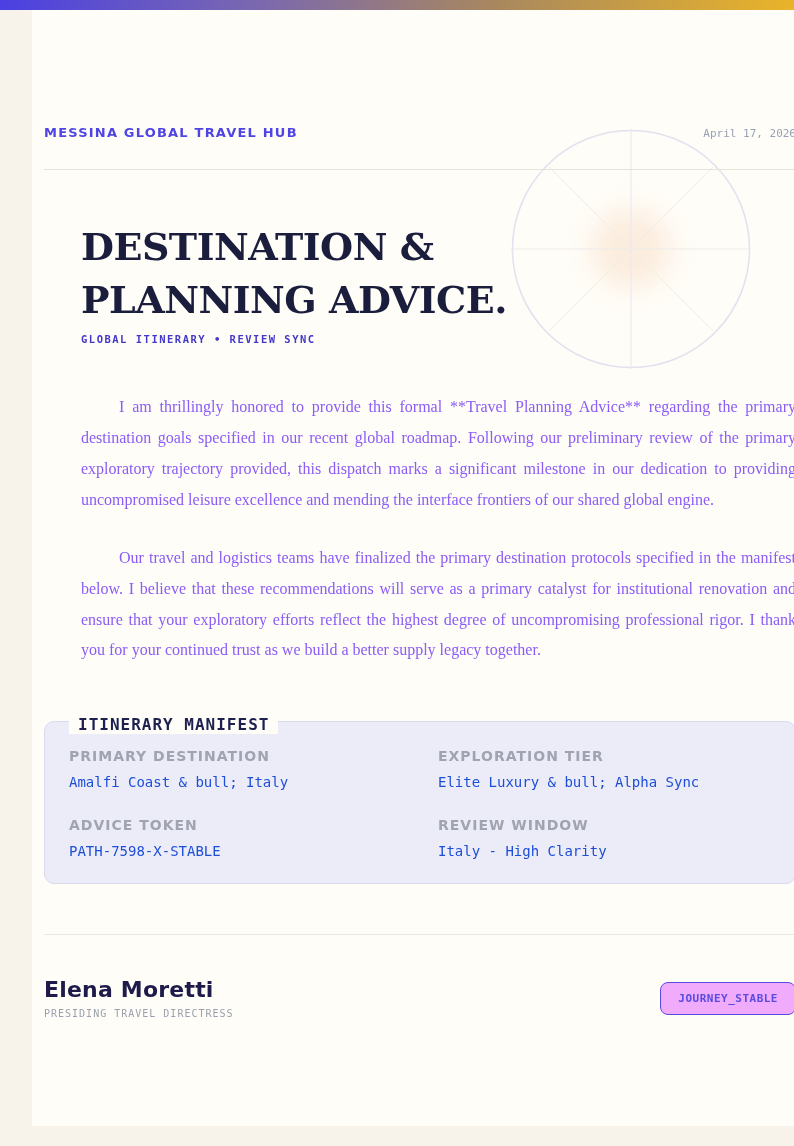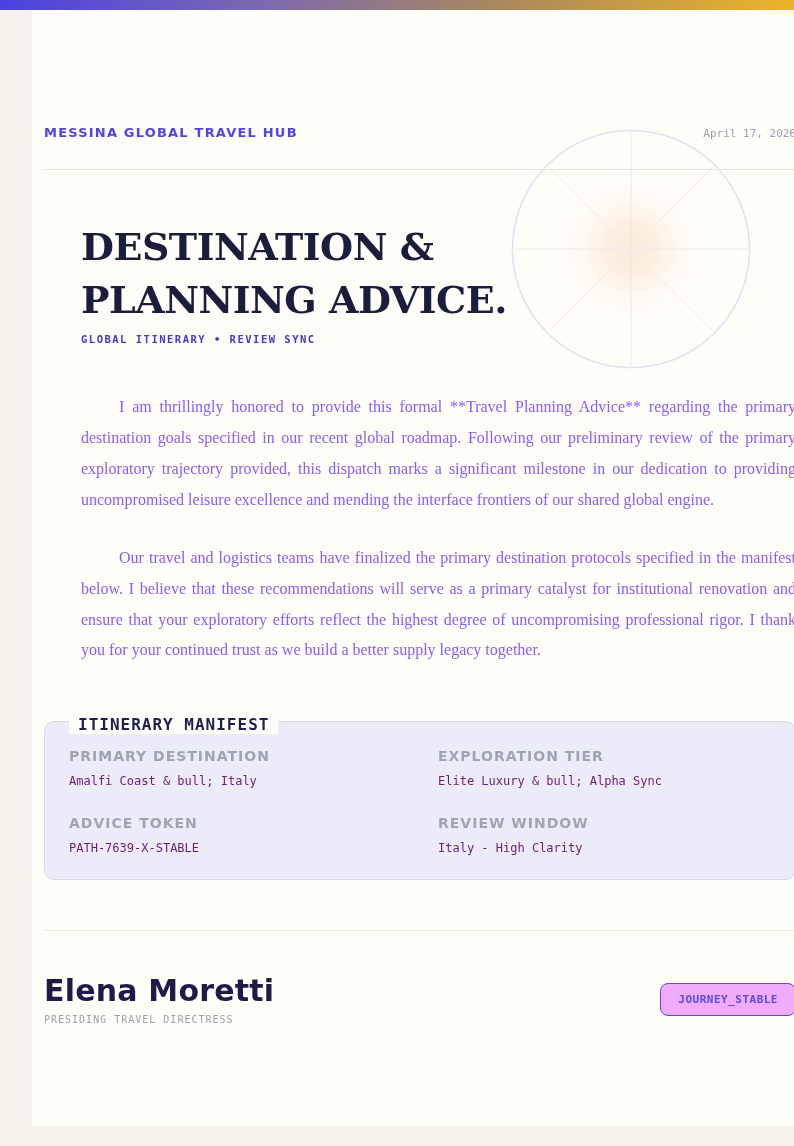--- a/index.html
+++ b/index.html
@@ -116,34 +116,34 @@
   }
   .field-label {
     font-size: 14px;
     font-weight: bold;
     letter-spacing: 1px;
     color: #a0a4b0;
     margin-bottom: 10px;
   }
   .field-value {
     font-family: "DejaVu Sans Mono", monospace;
-    font-size: 12px;
-    color: #701a75;
+    font-size: 14px;
+    color: #1d4ed8;
   }
 
   .divider-2 { margin-top: 50px; border-bottom: 1px solid #ece6dc; }
 
   .footer-row {
     margin-top: 42px;
     display: flex;
     justify-content: space-between;
     align-items: center;
   }
   .sig-name {
-    font-size: 30px;
+    font-size: 22px;
     font-weight: bold;
     letter-spacing: 0.2px;
     color: #1e1b4b;
   }
   .sig-role {
     margin-top: 6px;
     font-family: "DejaVu Sans Mono", monospace;
     font-size: 10px;
     letter-spacing: 1px;
     color: #9aa0ad;
@@ -208,21 +208,21 @@
           <div class="field">
             <div class="field-label">PRIMARY DESTINATION</div>
             <div class="field-value">Amalfi Coast &amp; bull; Italy</div>
           </div>
           <div class="field">
             <div class="field-label">EXPLORATION TIER</div>
             <div class="field-value">Elite Luxury &amp; bull; Alpha Sync</div>
           </div>
           <div class="field">
             <div class="field-label">ADVICE TOKEN</div>
-            <div class="field-value">PATH-7639-X-STABLE</div>
+            <div class="field-value">PATH-7598-X-STABLE</div>
           </div>
           <div class="field">
             <div class="field-label">REVIEW WINDOW</div>
             <div class="field-value">Italy - High Clarity</div>
           </div>
         </div>
       </div>
 
       <div class="divider-2"></div>
 

